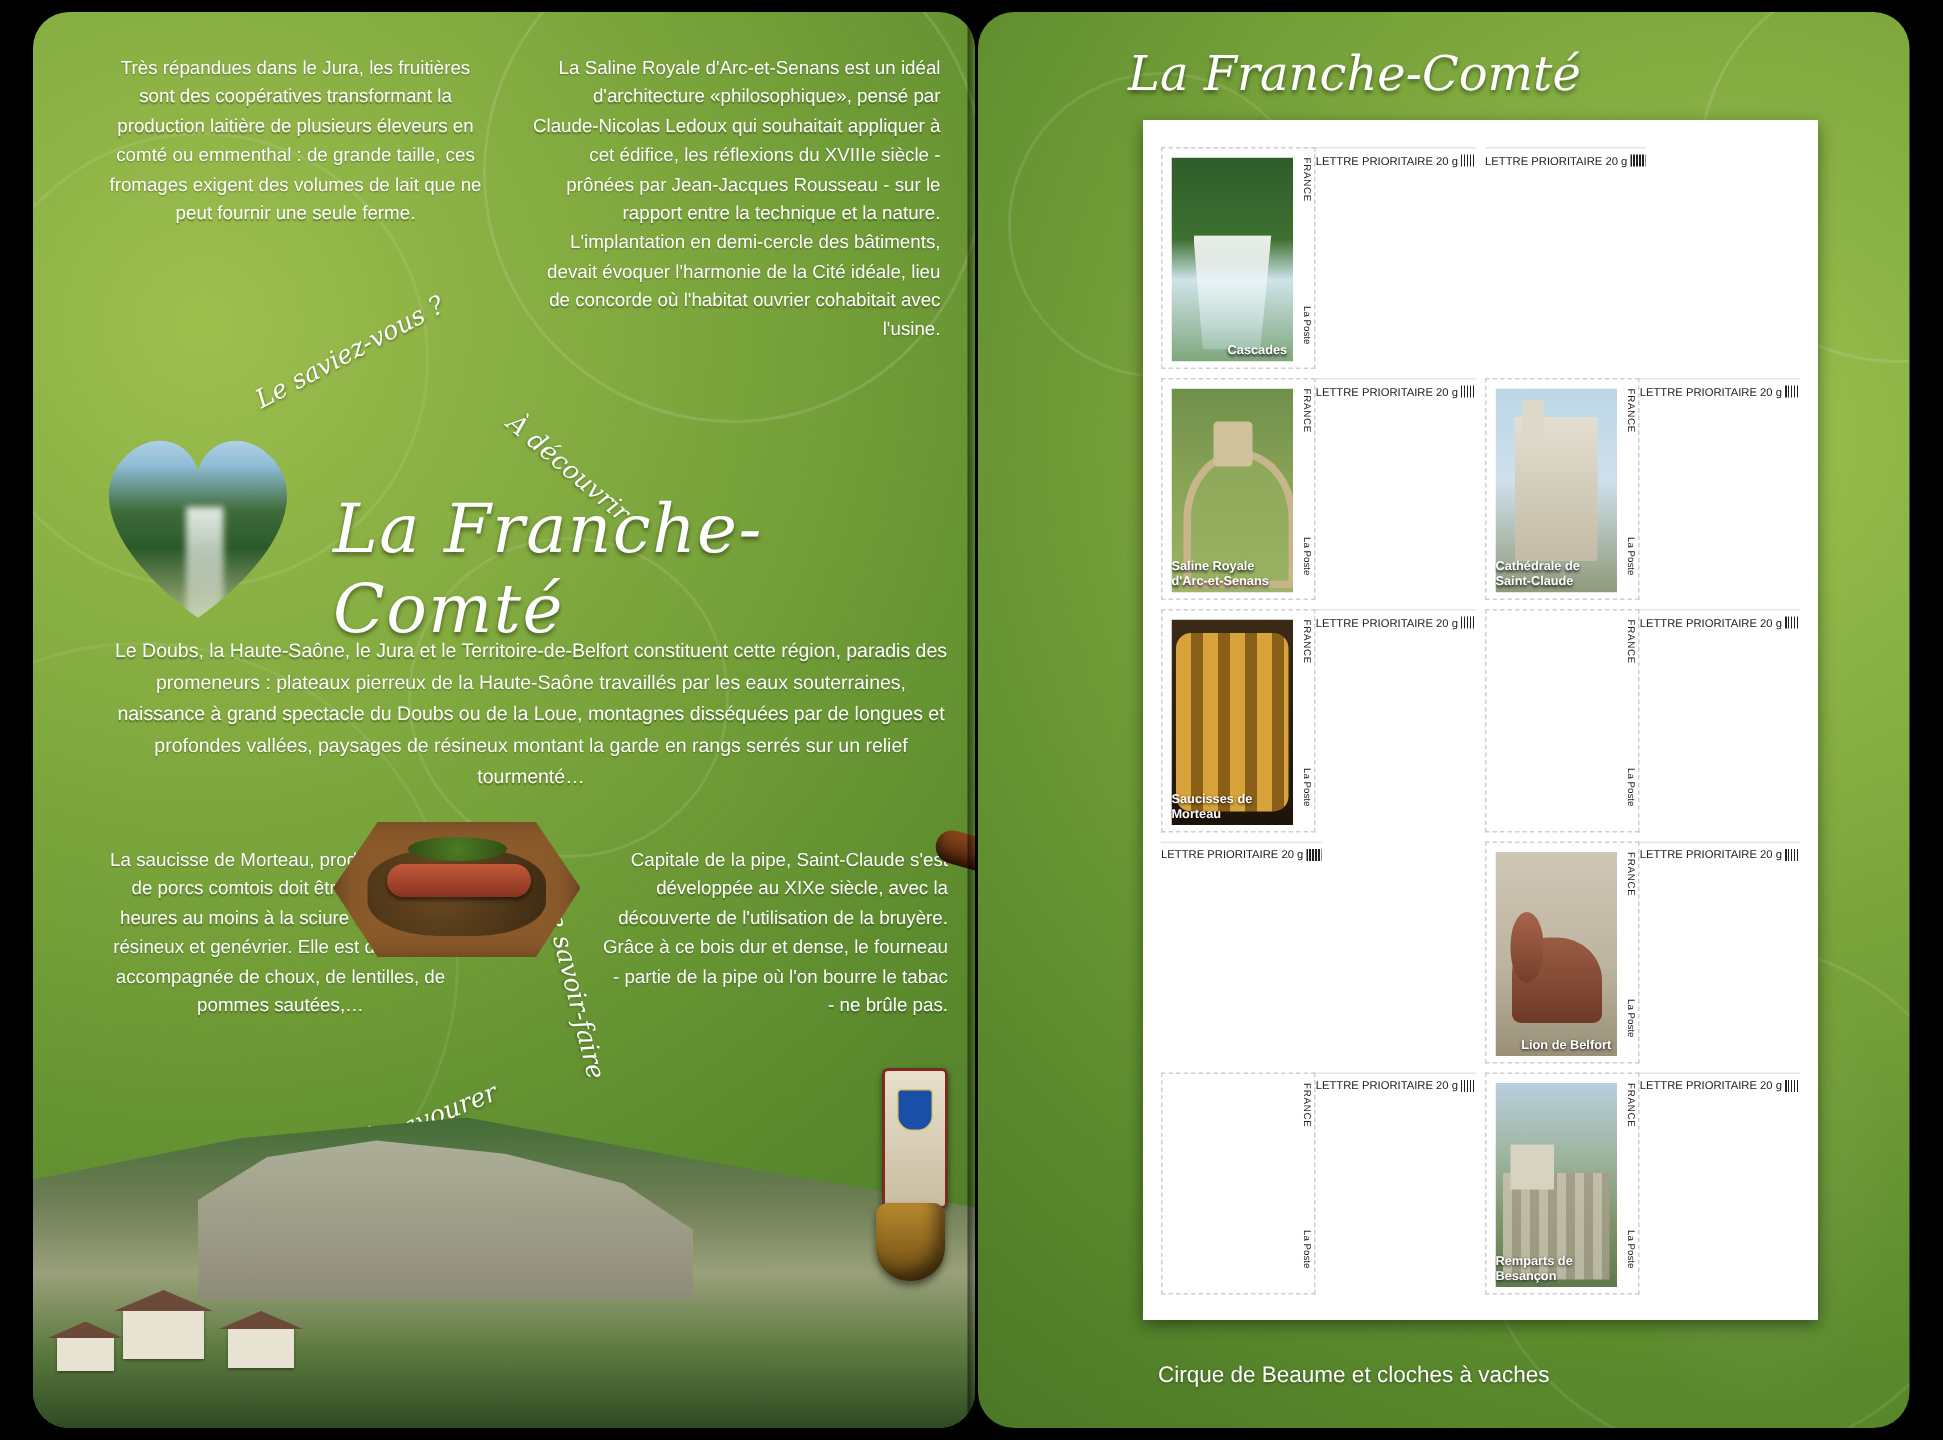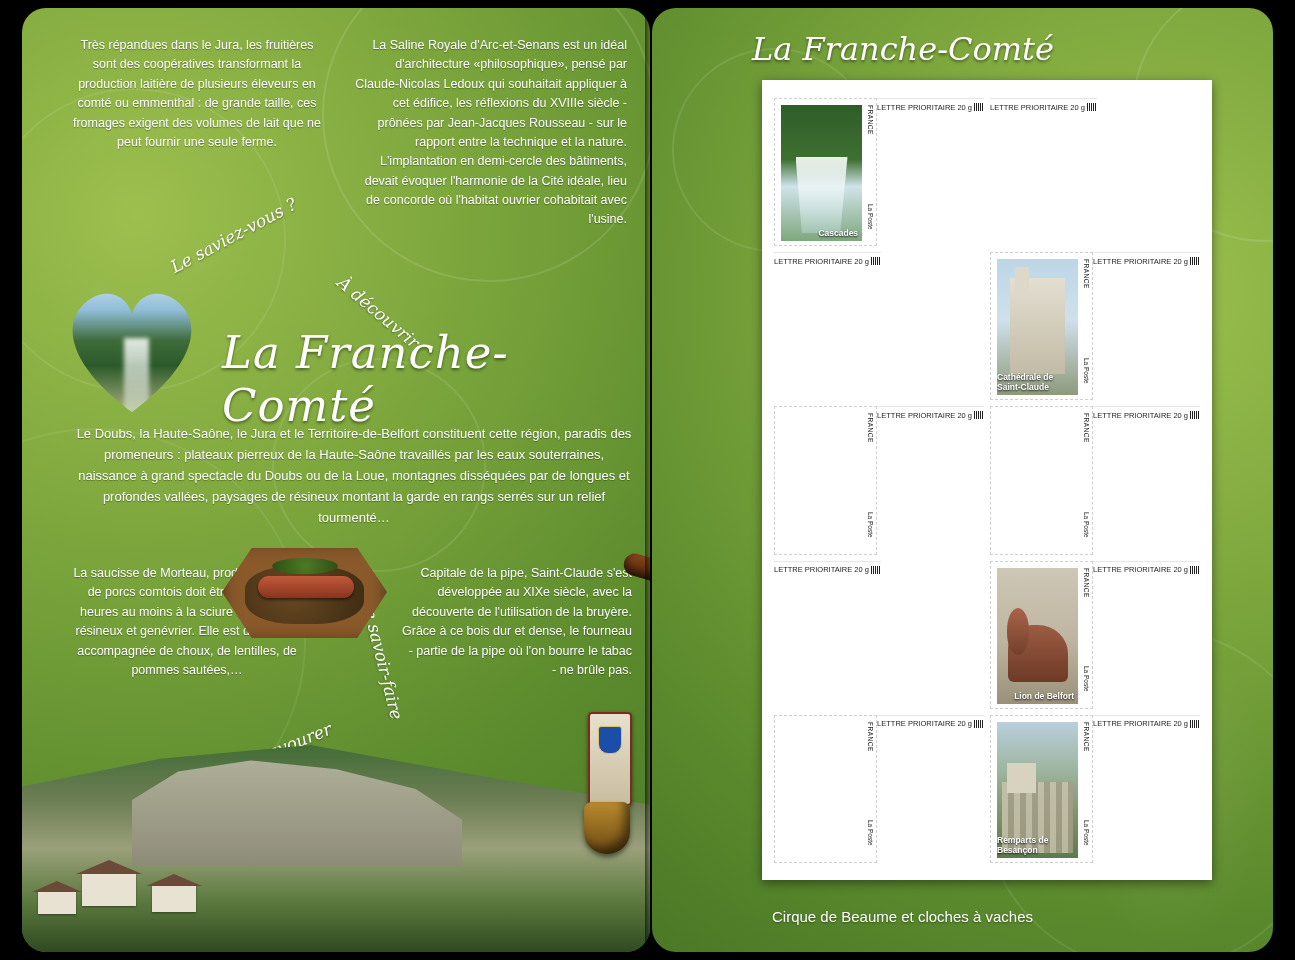--- a/index.html
+++ b/index.html
@@ -271,20 +271,28 @@
               <span class="barcode"></span>
             </div>
           </div>
           <div class="stamp-cell">
             <div class="tarif">
               <span>LETTRE PRIORITAIRE 20 g</span>
               <span class="barcode"></span>
             </div>
           </div>
           <div class="stamp-cell">
+            <div class="perf">
+              <div class="img-area">
+                <div class="ph ph-saline"></div>
+                <div class="cap">Saline Royale d'Arc-et-Senans</div>
+              </div>
+              <div class="france">FRANCE</div>
+              <div class="laposte">La Poste</div>
+            </div>
             <div class="tarif">
               <span>LETTRE PRIORITAIRE 20 g</span>
               <span class="barcode"></span>
             </div>
           </div>
           <div class="stamp-cell">
             <div class="perf">
               <div class="img-area">
                 <div class="ph ph-cathedrale"></div>
                 <div class="cap">Cathédrale de Saint-Claude</div>
@@ -292,20 +300,24 @@
               <div class="france">FRANCE</div>
               <div class="laposte">La Poste</div>
             </div>
             <div class="tarif">
               <span>LETTRE PRIORITAIRE 20 g</span>
               <span class="barcode"></span>
             </div>
           </div>
           <div class="stamp-cell">
             <div class="perf">
+              <div class="img-area">
+                <div class="ph ph-saucisses"></div>
+                <div class="cap">Saucisses de Morteau</div>
+              </div>
               <div class="france">FRANCE</div>
               <div class="laposte">La Poste</div>
             </div>
             <div class="tarif">
               <span>LETTRE PRIORITAIRE 20 g</span>
               <span class="barcode"></span>
             </div>
           </div>
           <div class="stamp-cell">
             <div class="perf">

